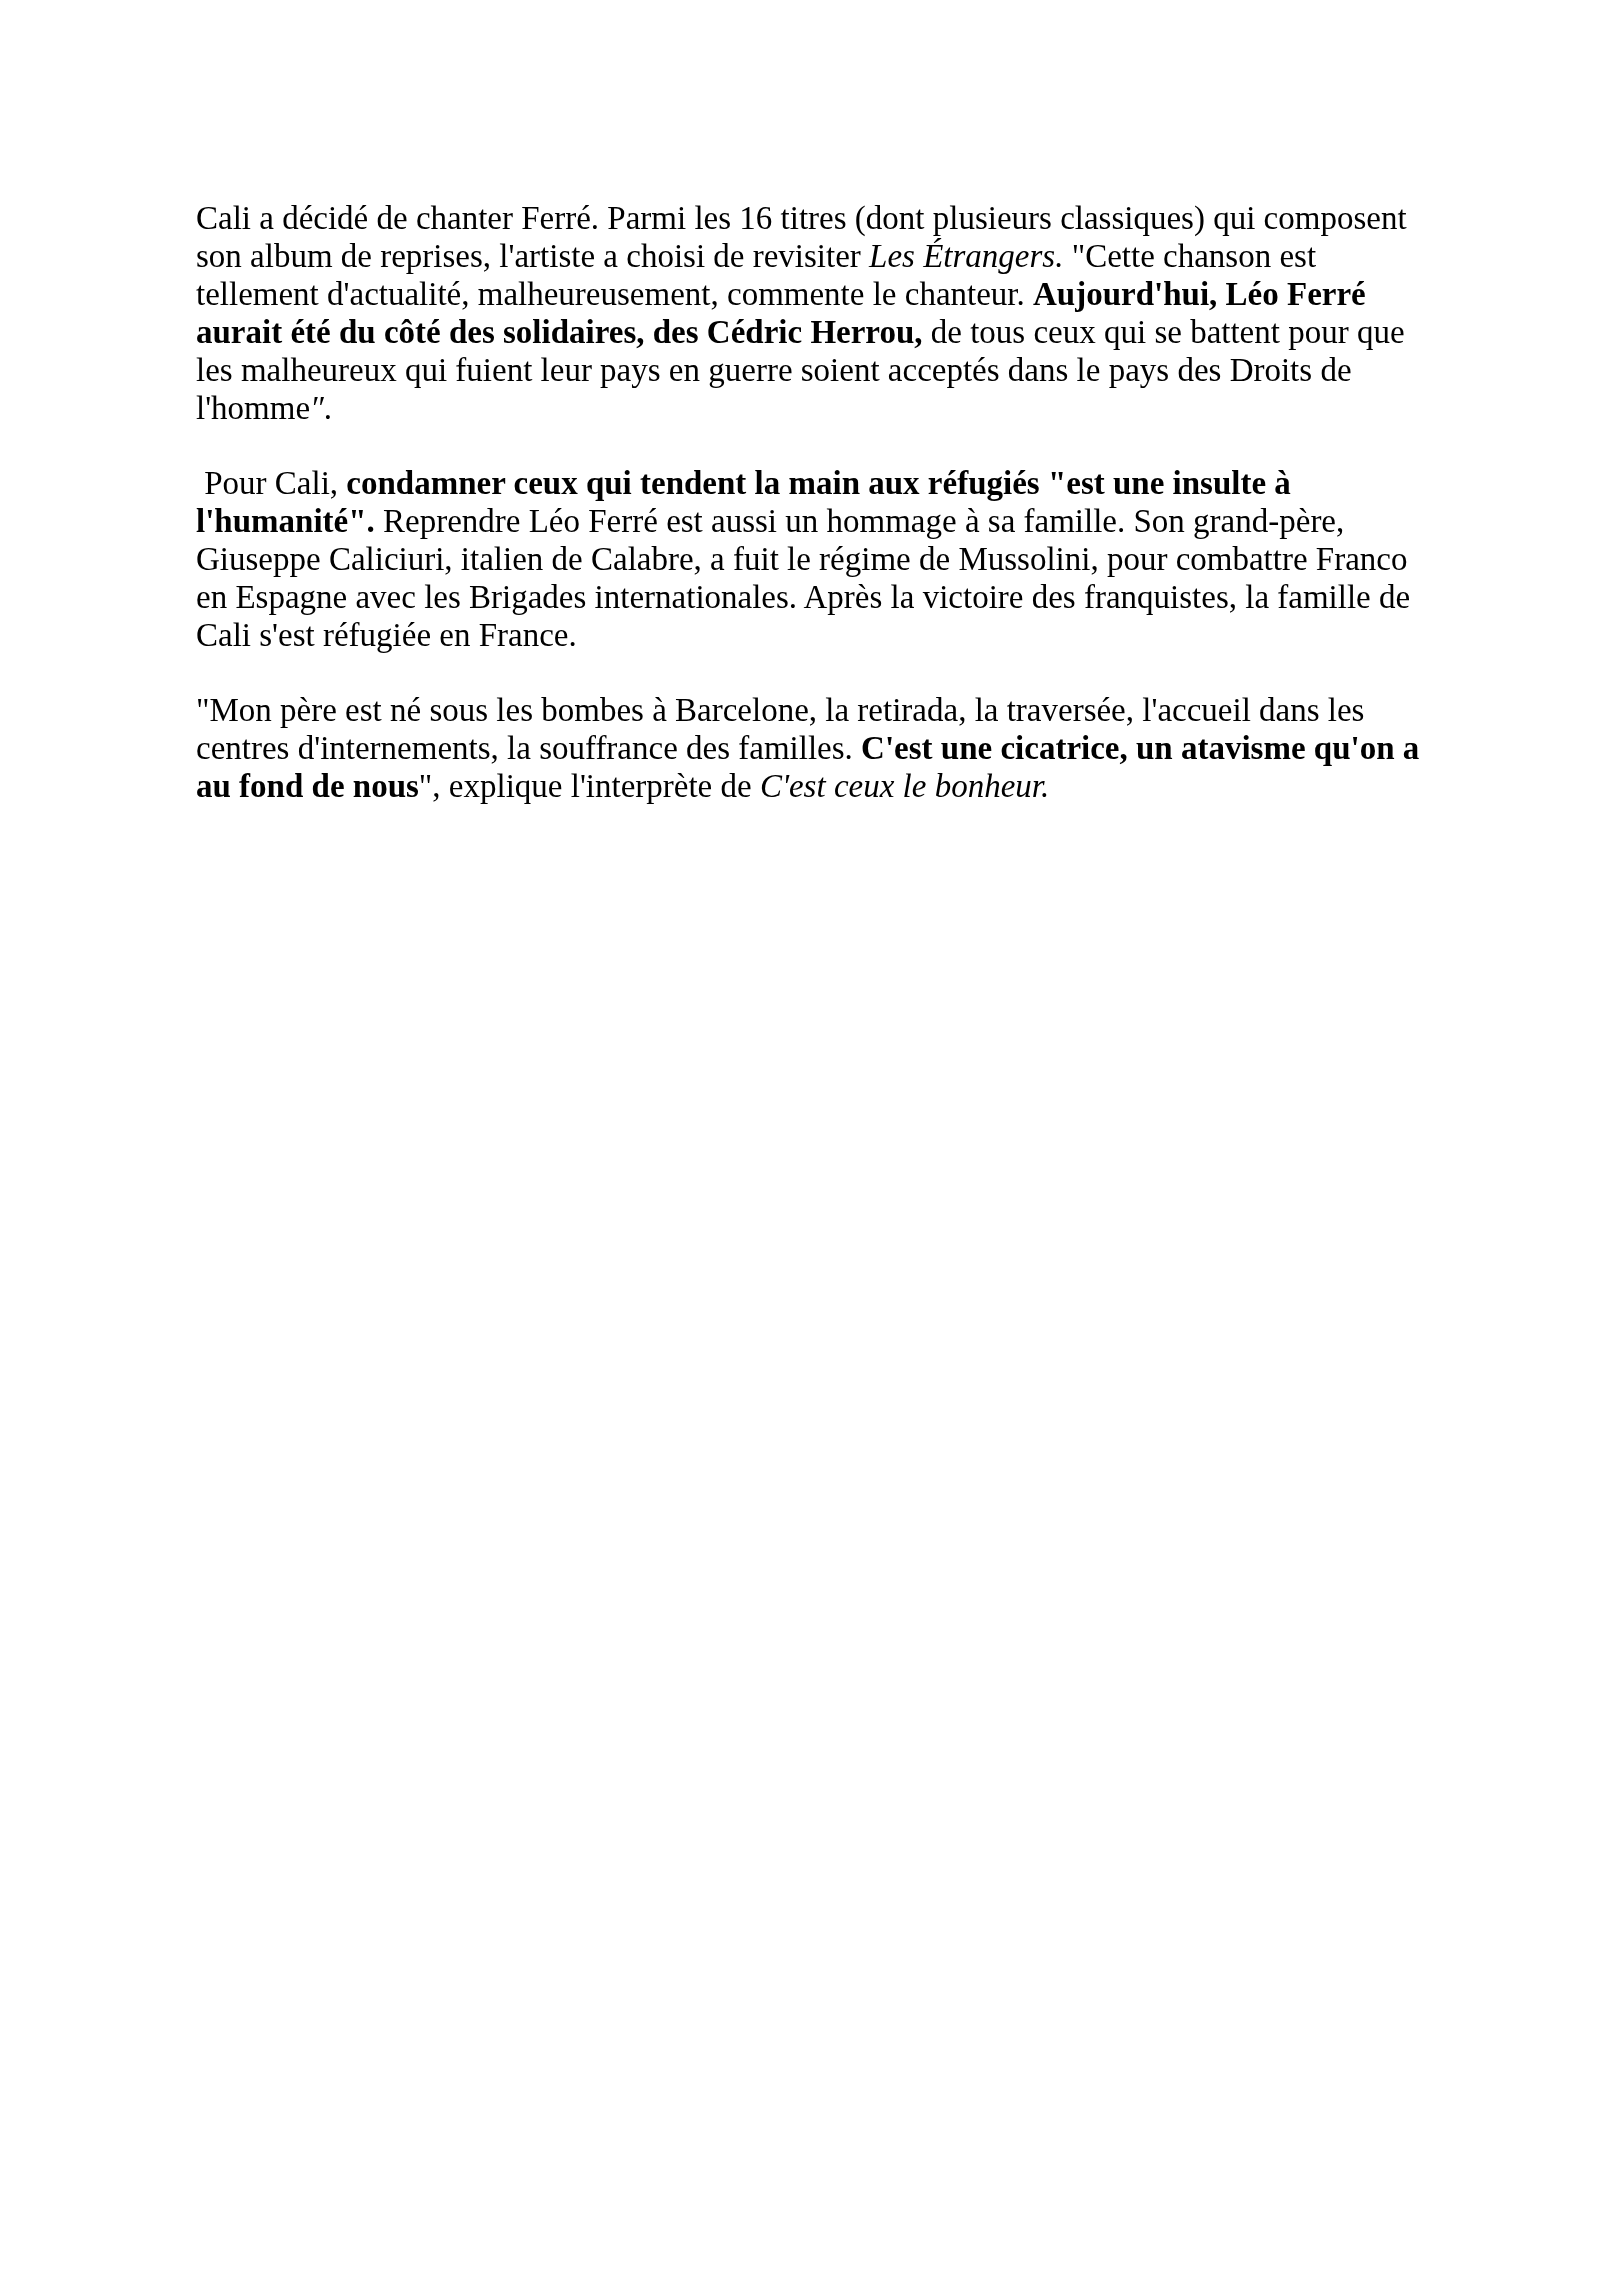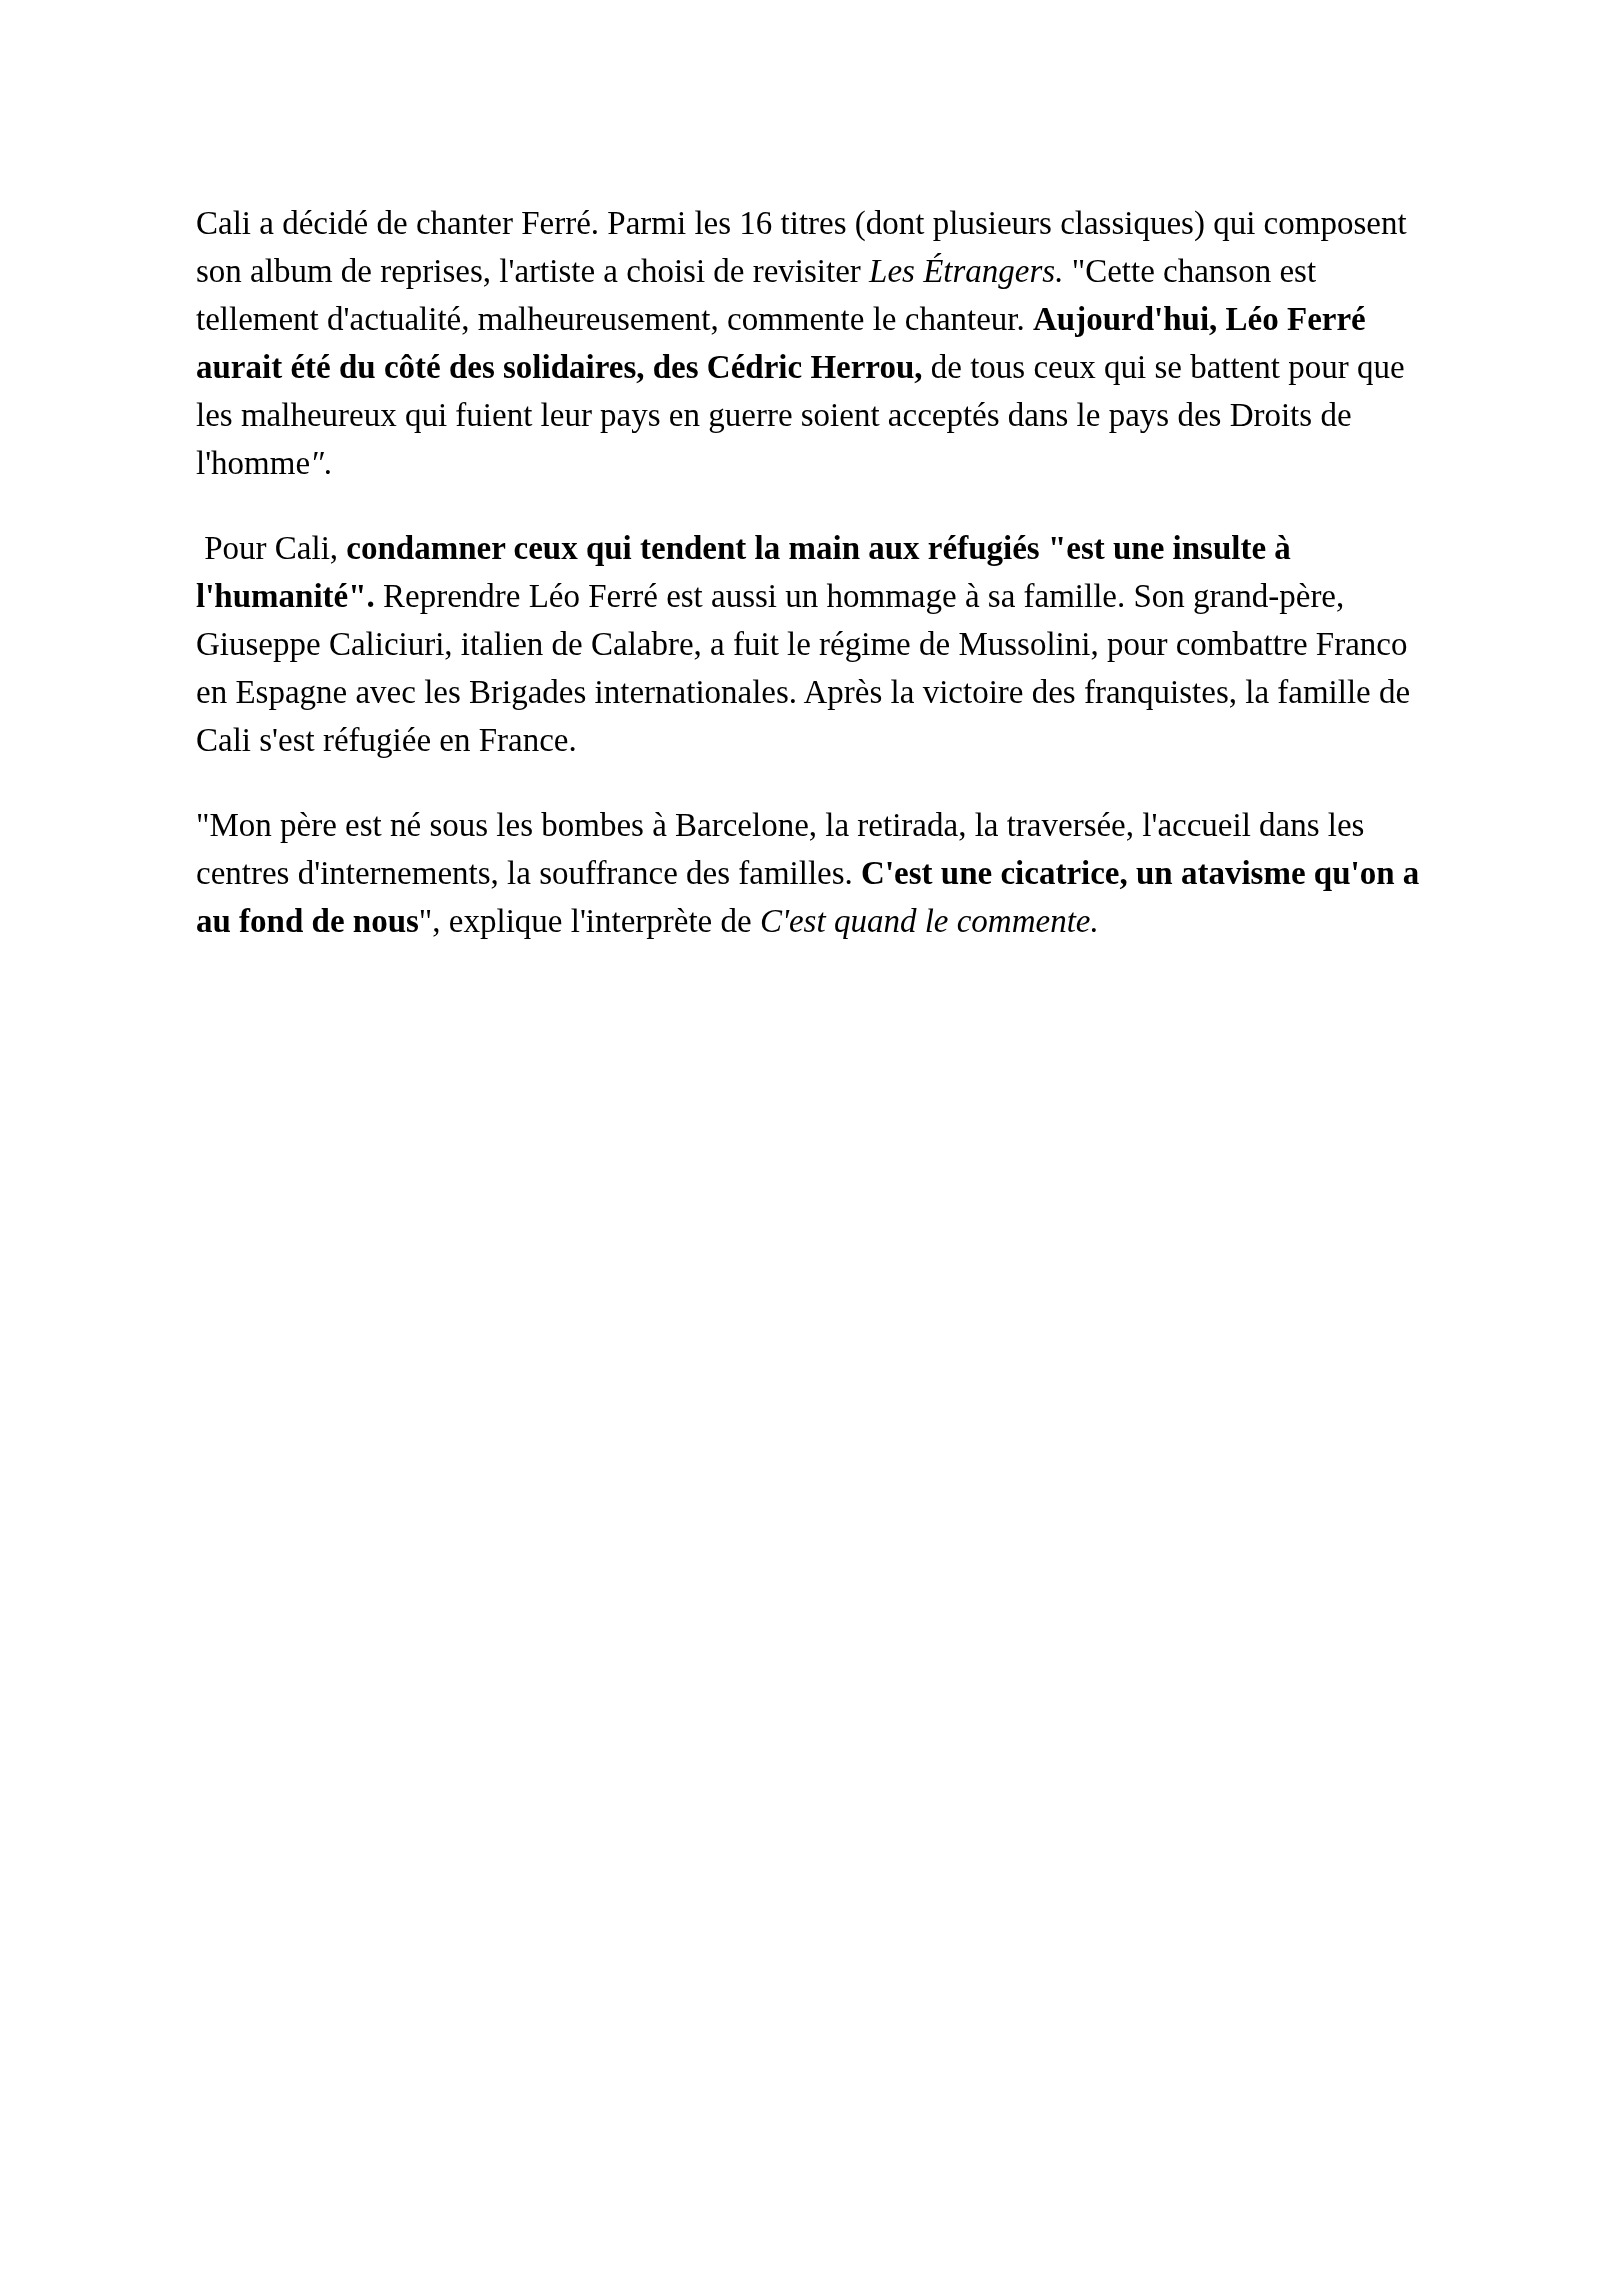--- a/index.html
+++ b/index.html
@@ -14,21 +14,21 @@
     background: #ffffff;
     overflow: hidden;
   }
   .text-block {
     position: absolute;
     left: 196px;
     top: 199px;
     width: 1231px;
     font-family: "Liberation Serif", "DejaVu Serif", serif;
     font-size: 33px;
-    line-height: 48px;
+    line-height: 38px;
     color: #000000;
     text-align: left;
   }
   .para {
     margin: 0 0 37px 0;
     white-space: pre-wrap;
   }
   .r { font-weight: normal; font-style: normal; }
   .b { font-weight: bold;   font-style: normal; }
   .i { font-weight: normal; font-style: italic; }
@@ -36,17 +36,17 @@
 </head>
 <body>
 
 <div class="page">
   <div class="text-block">
 
     <p class="para"><span class="r">Cali a décidé de chanter Ferré. Parmi les 16 titres (dont plusieurs classiques) qui composent son album de reprises, l'artiste a choisi de revisiter </span><span class="i">Les Étrangers.</span><span class="r"> "Cette chanson est tellement d'actualité, malheureusement, commente le chanteur. </span><span class="b">Aujourd'hui, Léo Ferré aurait été du côté des solidaires, des Cédric Herrou,</span><span class="r"> de tous ceux qui se battent pour que les malheureux qui fuient leur pays en guerre soient acceptés dans le pays des Droits de l'homme</span><span class="i">″</span><span class="r">.</span></p>
 
     <p class="para"><span class="r"> Pour Cali, </span><span class="b">condamner ceux qui tendent la main aux réfugiés "est une insulte à l'humanité".</span><span class="r"> Reprendre Léo Ferré est aussi un hommage à sa famille. Son grand-père, Giuseppe Caliciuri, italien de Calabre, a fuit le régime de Mussolini, pour combattre Franco en Espagne avec les Brigades internationales. Après la victoire des franquistes, la famille de Cali s'est réfugiée en France.</span></p>
 
-    <p class="para"><span class="r">"Mon père est né sous les bombes à Barcelone, la retirada, la traversée, l'accueil dans les centres d'internements, la souffrance des familles. </span><span class="b">C'est une cicatrice, un atavisme qu'on a au fond de nous</span><span class="r">", explique l'interprète de </span><span class="i">C'est quand le commente.</span></p>
+    <p class="para"><span class="r">"Mon père est né sous les bombes à Barcelone, la retirada, la traversée, l'accueil dans les centres d'internements, la souffrance des familles. </span><span class="b">C'est une cicatrice, un atavisme qu'on a au fond de nous</span><span class="r">", explique l'interprète de </span><span class="i">C'est ceux le bonheur.</span></p>
 
   </div>
 </div>
 
 
 </body></html>

